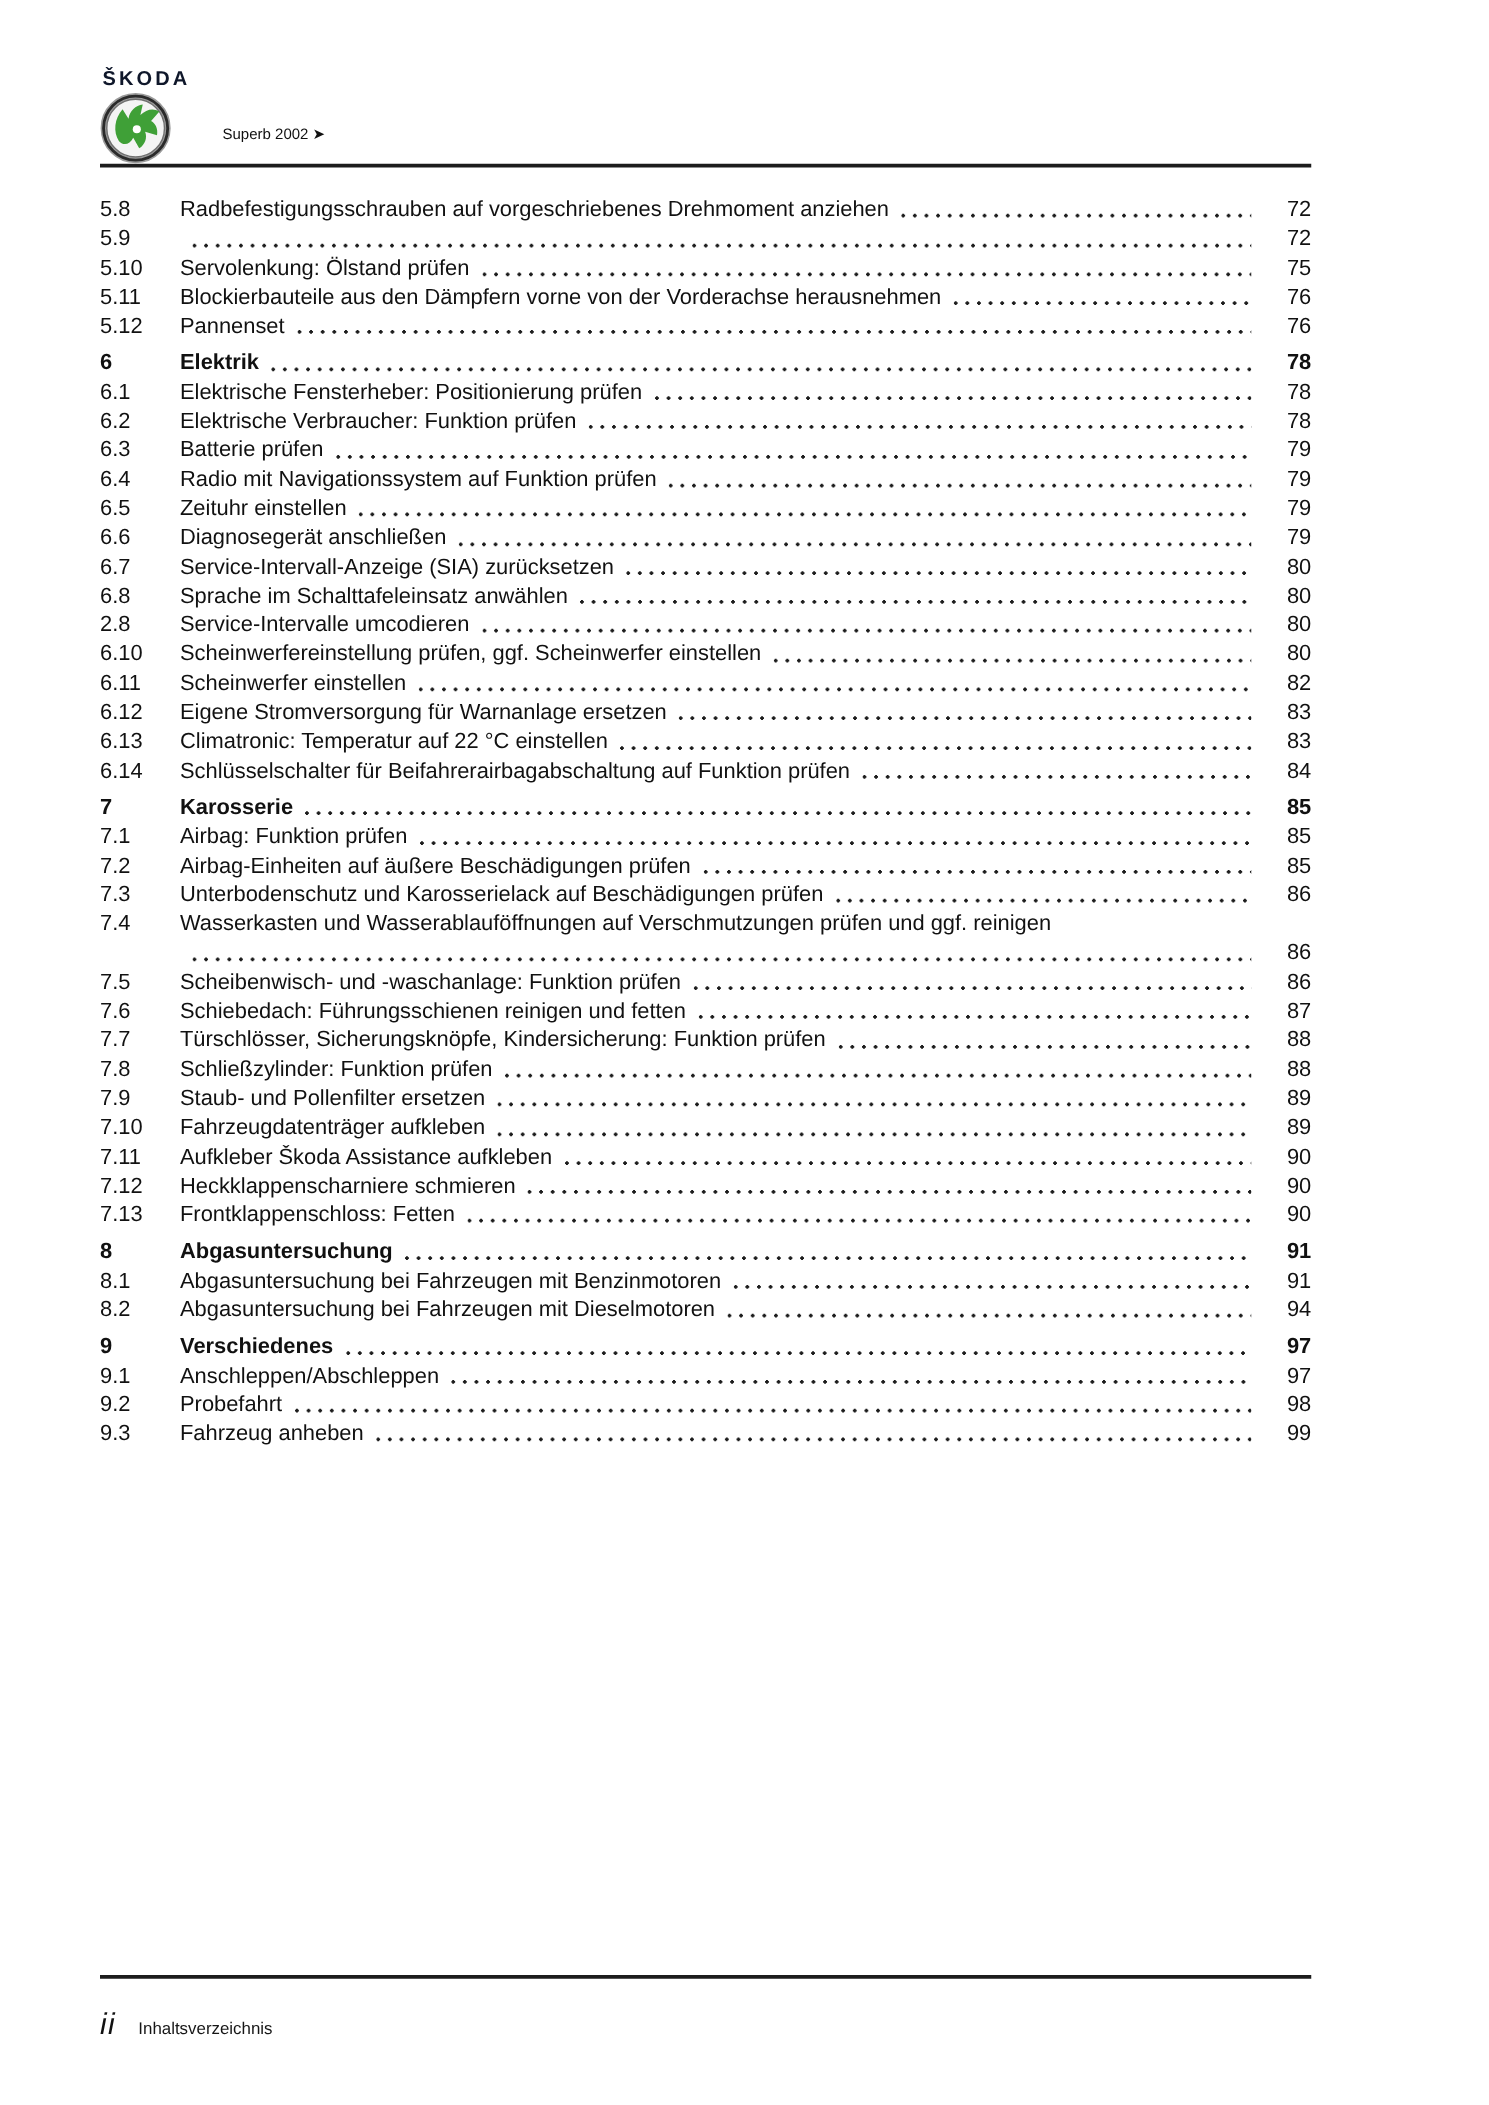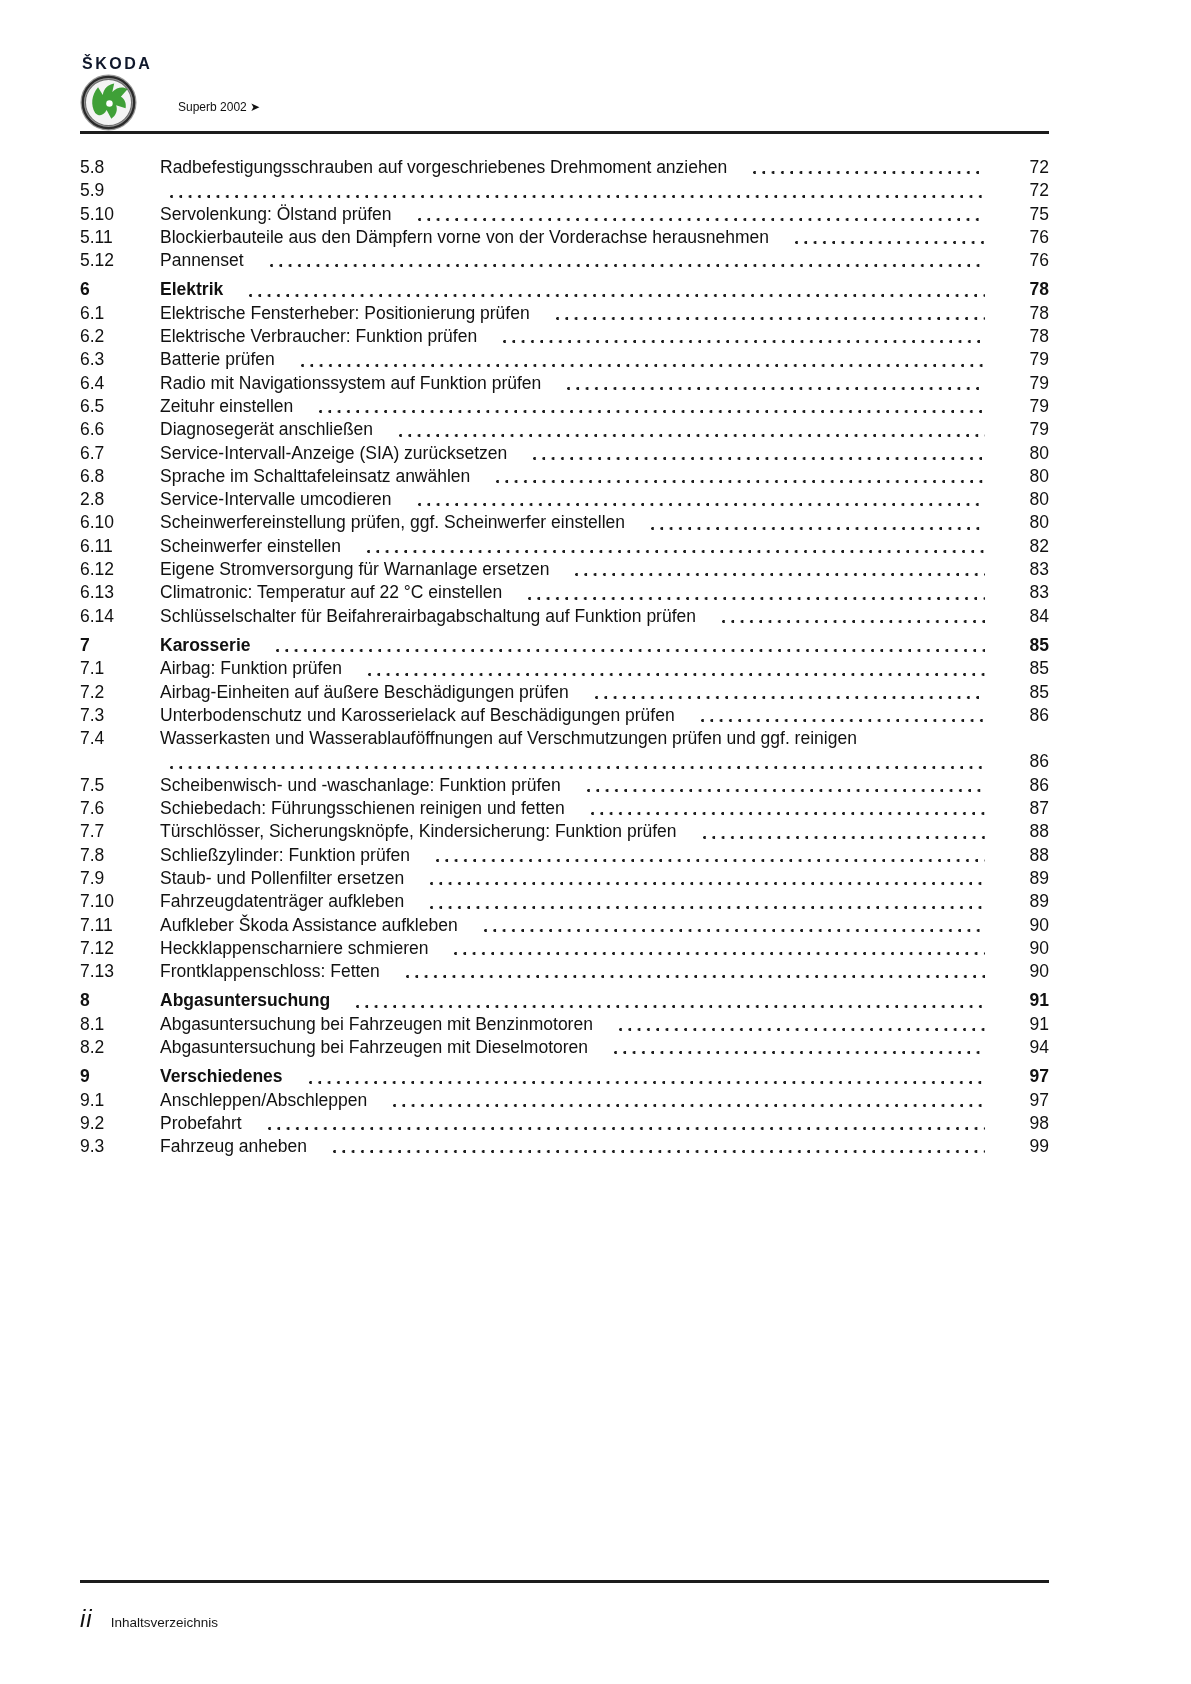--- a/index.html
+++ b/index.html
@@ -31,21 +31,21 @@
     position: absolute; top: 131px; left: 80px; width: 969px; height: 3px;
     background: #1c1c1c; border: 0; margin: 0;
   }
 
   
   .toc {
     position: absolute; top: 156px; left: 80px; width: 969px;
     font-size: 17.5px; line-height: 23.3px;
   }
   .toc-row.bold { font-weight: bold; margin-top: 6px; }
-  .toc-line { display: flex; align-items: baseline; gap: 16px; }
+  .toc-line { display: flex; align-items: baseline; }
   .num  { flex: 0 0 64px; }
   .title{ flex: 0 1 auto; white-space: nowrap; }
   .page { flex: 0 0 auto; min-width: 34px; margin-left: 12px; text-align: right; }
   .leader {
     flex: 1 1 auto; min-width: 18px;
     align-self: flex-end;
     height: 6px; margin: 0 2px 5px 10px;
     background-image: radial-gradient(circle at 1.5px 1.5px, #1d1d1d 1.3px, rgba(0,0,0,0) 1.55px);
     background-size: 9.3px 3px;
     background-repeat: repeat-x;

